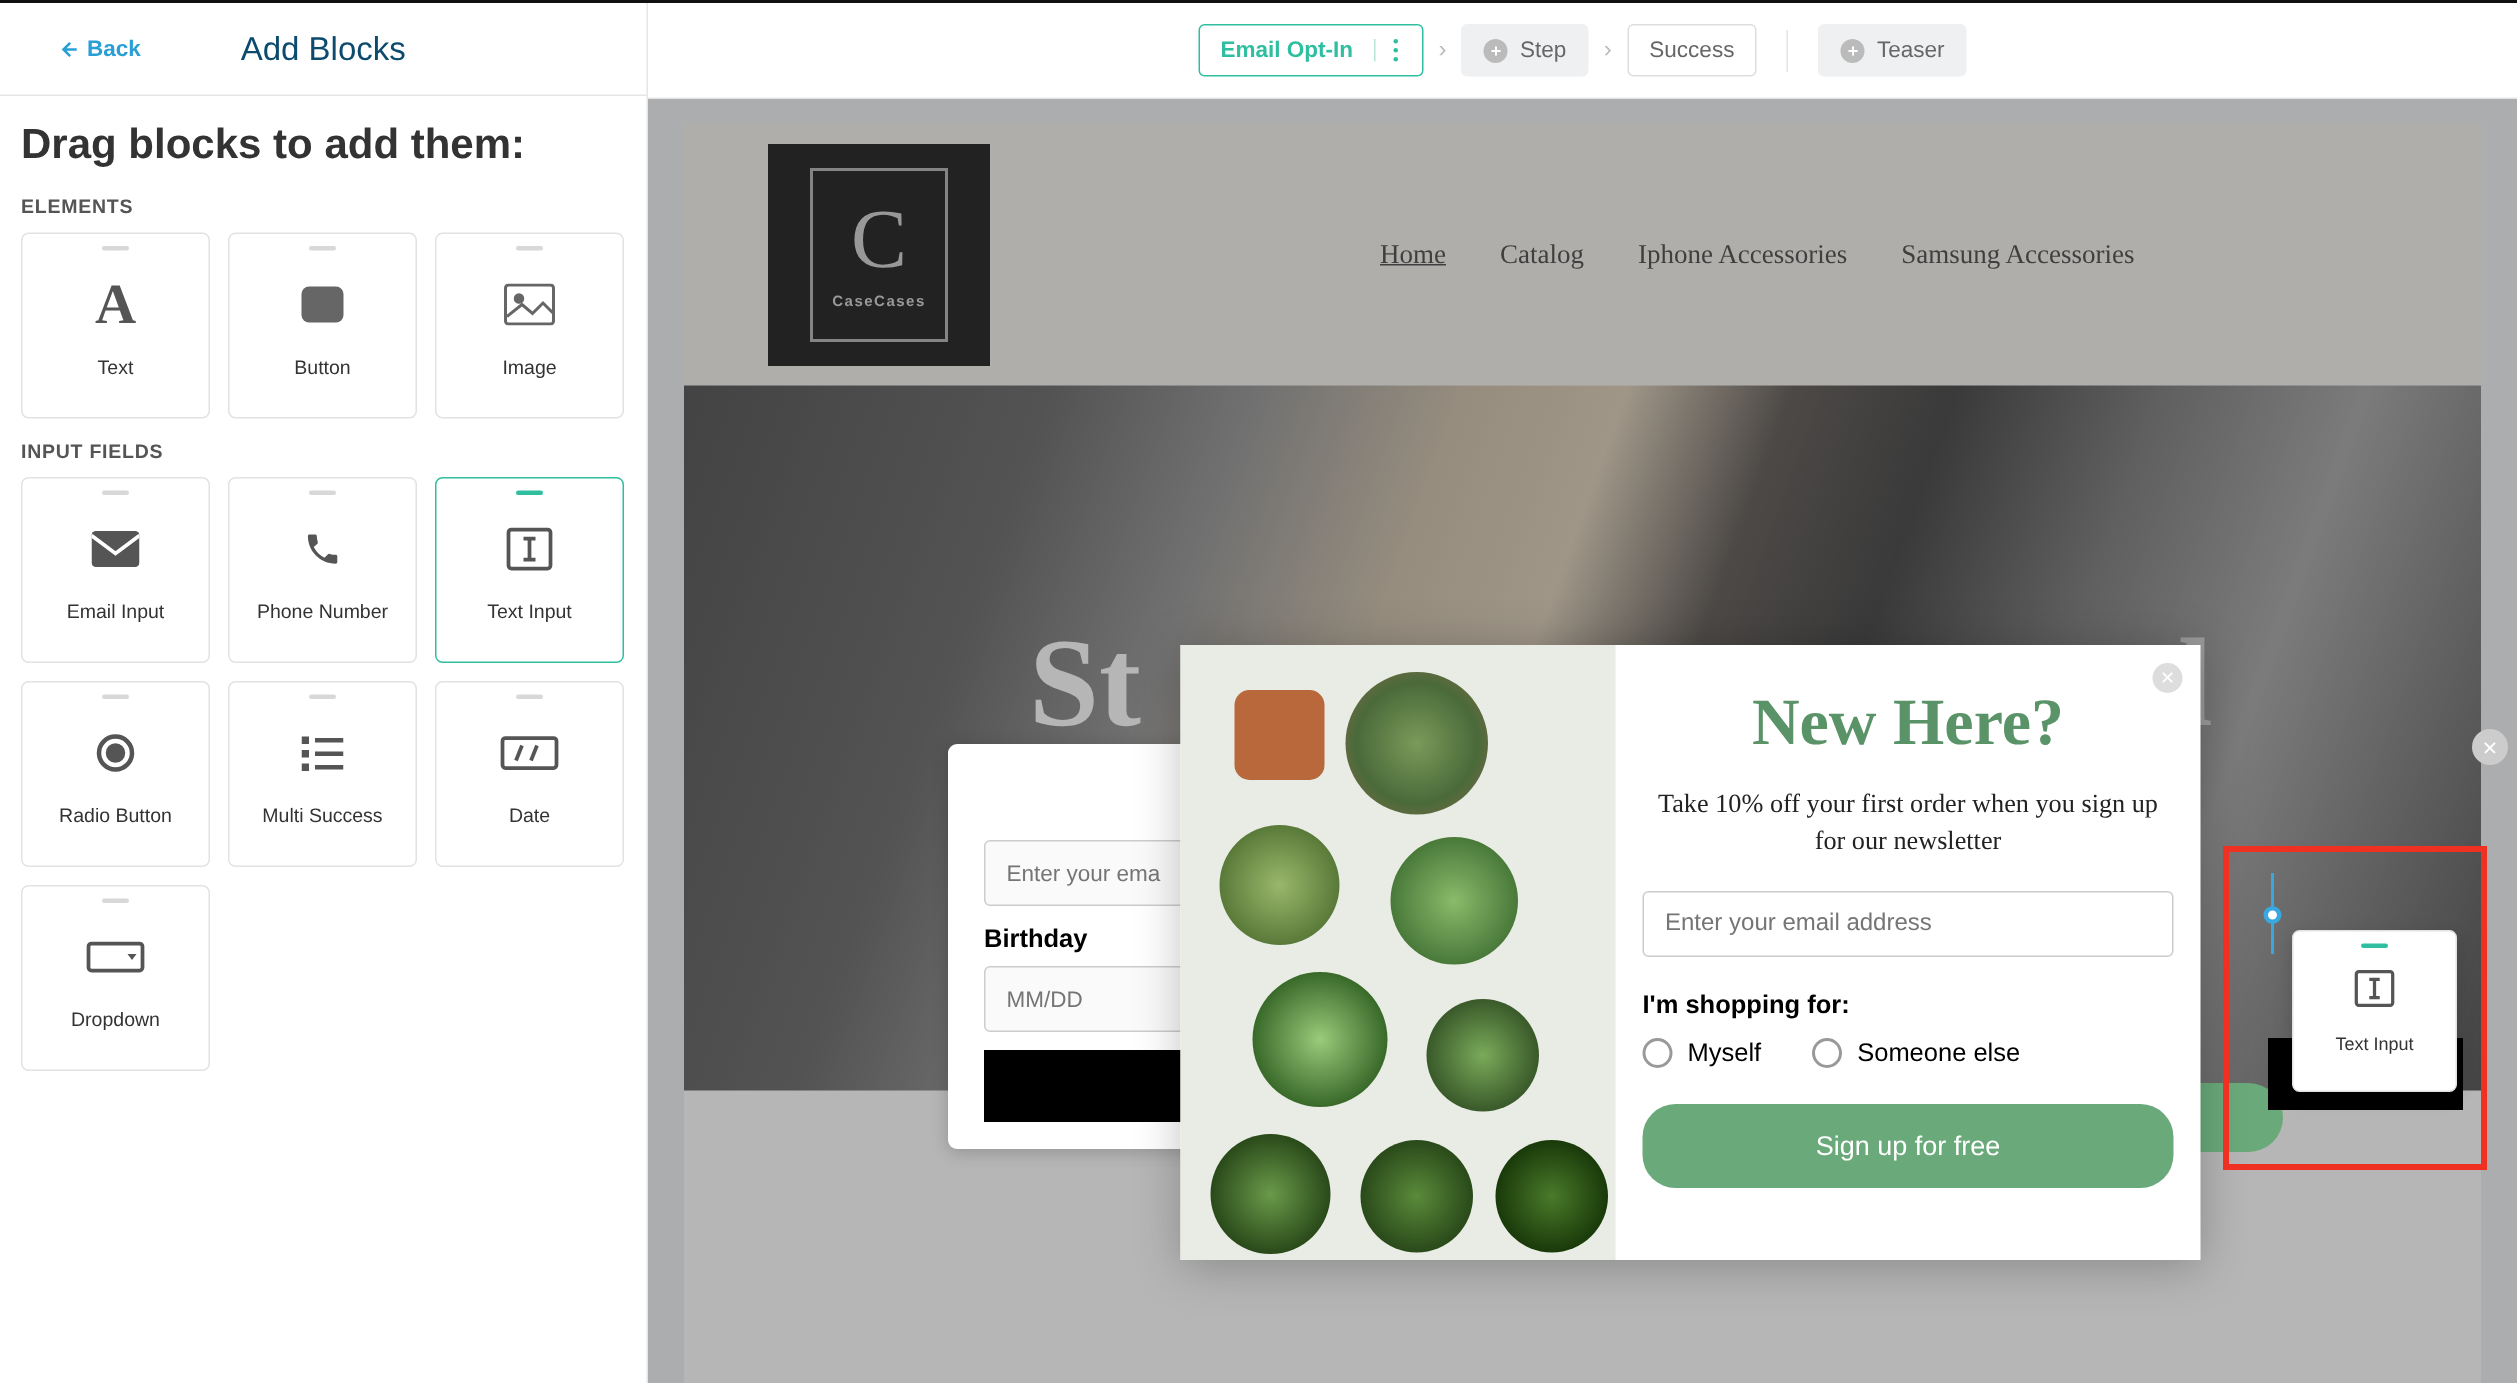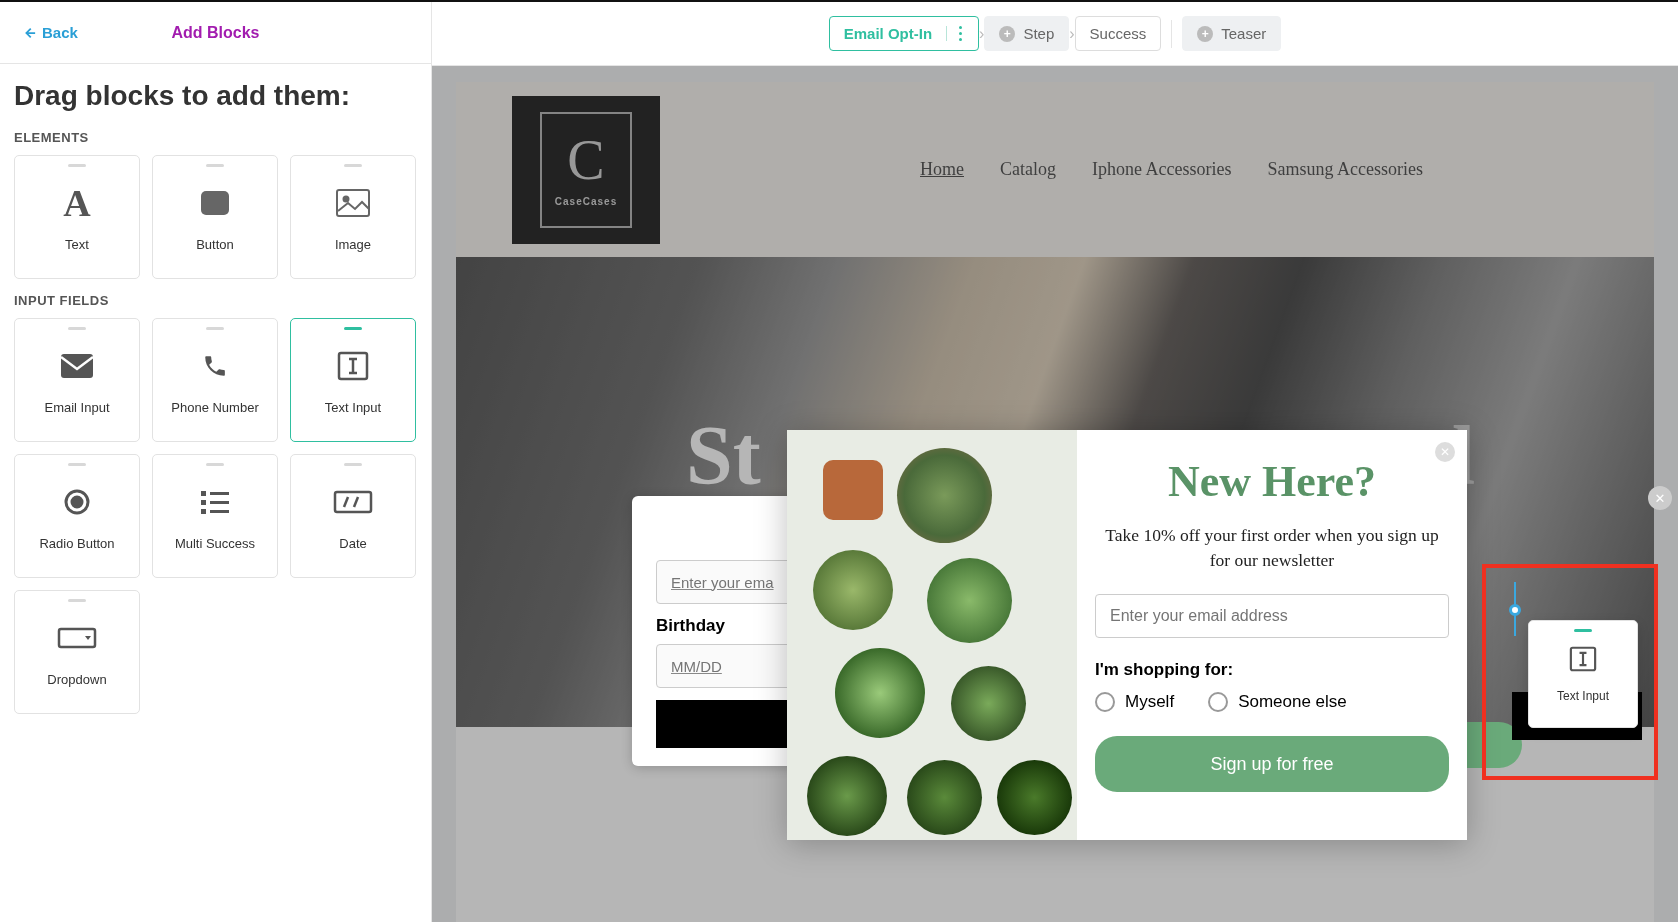--- a/index.html
+++ b/index.html
@@ -2,38 +2,38 @@
 <html><head>
 <meta charset="utf-8">
 <style>
 * { box-sizing: border-box; margin: 0; padding: 0; }
 body { font-family: -apple-system, BlinkMacSystemFont, "Segoe UI", Helvetica, Arial, sans-serif; background: #fff; width: 1678px; height: 922px; overflow: hidden; }
 
 .app { display: flex; width: 100%; height: 100%; border-top: 2px solid #111; }
 
 
 .sidebar { width: 432px; border-right: 1px solid #e5e5e5; background: #fff; display: flex; flex-direction: column; box-shadow: 2px 0 6px rgba(0,0,0,0.04); }
-.sidebar-header { height: 62px; border-bottom: 1px solid #e5e5e5; display: flex; align-items: center; position: relative; }
+.sidebar-header { height: 62px; border-bottom: 1px solid #e5e5e5; display: flex; align-items: center; position: relative; padding-left: 16px; }
 .back-link { color: #2a9fd6; font-size: 15px; font-weight: 600; display: flex; align-items: center; gap: 6px; margin-left: 22px; cursor: pointer; }
 .back-link svg { width: 14px; height: 14px; }
-.sidebar-title { position: absolute; left: 50%; transform: translateX(-50%); font-size: 16px; font-weight: 700; color: #a21caf; }
+.sidebar-title { position: absolute; left: 50%; transform: translateX(-50%); font-size: 22px; font-weight: 400; color: #0c4a6e; }
 .sidebar-body { padding: 16px 14px; }
 .drag-heading { font-size: 28px; font-weight: 700; color: #333; margin-bottom: 18px; }
 .section-label { font-size: 13px; font-weight: 700; color: #555; letter-spacing: 0.5px; margin: 10px 0 10px 0; }
 .block-grid { display: flex; flex-wrap: wrap; gap: 12px; margin-bottom: 14px; }
 .block-card { width: 126px; height: 124px; border: 1px solid #e2e2e2; border-radius: 5px; display: flex; flex-direction: column; align-items: center; justify-content: center; cursor: grab; position: relative; background: #fff; }
 .block-card.selected { border: 1px solid #2fbfa0; }
 .block-card .grip { position: absolute; top: 8px; width: 18px; height: 3px; background: #d8d8d8; border-radius: 2px; }
 .block-card.selected .grip { background: #2fbfa0; }
 .block-card .icon { font-size: 30px; color: #555; margin-bottom: 14px; display: flex; align-items: center; justify-content: center; height: 40px; }
 .block-card .label { font-size: 13px; color: #333; }
 
 
 .main { flex: 1; display: flex; flex-direction: column; background: #eef0f2; }
-.top-bar { height: 64px; background: #fff; border-bottom: 1px solid #e5e5e5; display: flex; align-items: center; justify-content: center; }
+.top-bar { height: 64px; background: #fff; border-bottom: 1px solid #e5e5e5; display: flex; align-items: center; justify-content: center; gap: 10px; }
 .crumb-chevron { color: #bbb; font-size: 16px; }
 .crumb-btn { border: 1px solid #ddd; border-radius: 4px; padding: 8px 14px; font-size: 15px; color: #666; background: #fff; display: flex; align-items: center; gap: 8px; cursor: pointer; }
 .crumb-btn.primary { border-color: #2fbfa0; color: #2fbfa0; font-weight: 600; }
 .crumb-btn .plus { width: 16px; height: 16px; border-radius: 50%; background: #bbb; color: #fff; display: inline-flex; align-items: center; justify-content: center; font-size: 12px; font-weight: bold; }
 .crumb-btn.grey { background: #eef0f2; border-color: #eef0f2; }
 .crumb-dots { width: 18px; display: flex; flex-direction: column; gap: 3px; align-items: center; margin-left: 6px; border-left: 1px solid #b8e5d9; padding-left: 10px; }
 .crumb-dots span { width: 3px; height: 3px; background: #2fbfa0; border-radius: 50%; }
 .crumb-sep { width: 1px; height: 28px; background: #e5e5e5; margin: 0 10px; }
 
 .canvas-wrap { flex: 1; padding: 16px 24px 0 24px; position: relative; overflow: hidden; }
@@ -50,21 +50,21 @@
 .nav a.active { text-decoration: underline; }
 
 .hero { height: 470px; background: linear-gradient(110deg, #3a3a3a 0%, #555 18%, #888 28%, #c8b8a0 38%, #d8c8b0 46%, #4a4440 54%, #2a2a2a 62%, #6a6a6a 72%, #9a9a9a 82%, #3a3a3a 100%); position: relative; }
 .hero-title { position: absolute; top: 150px; left: 230px; font-family: Georgia, serif; font-size: 84px; font-weight: 700; color: #fff; }
 .hero-title .faded { opacity: 0.6; }
 
 .featured { text-align: center; padding: 60px 0; font-family: Georgia, serif; letter-spacing: 6px; font-size: 23px; font-weight: 700; color: #222; }
 
 
 .behind-card { position: absolute; top: 430px; left: 200px; width: 640px; height: 270px; background: #fff; border-radius: 6px; box-shadow: 0 2px 12px rgba(0,0,0,0.2); padding: 64px 24px 24px 24px; }
-.behind-card input { width: 100%; height: 44px; border: 1px solid #ccc; border-radius: 4px; padding: 12px 14px; font-size: 15px; margin-bottom: 12px; color: #888; background: #fafafa; text-decoration: underline; }
+.behind-card input { width: 100%; height: 44px; border: 1px solid #ccc; border-radius: 4px; padding: 12px 14px; font-size: 15px; margin-bottom: 12px; color: #888; background: #fafafa; }
 .behind-card .lbl { font-size: 17px; font-weight: 600; margin-bottom: 8px; }
 .behind-card .btn-dark { width: 100%; height: 48px; background: #000; }
 
 
 .modal { position: absolute; top: 364px; left: 355px; width: 680px; height: 410px; background: #fff; display: flex; box-shadow: 0 4px 30px rgba(0,0,0,0.25); }
 .modal-img { width: 290px; background: #e8ece4; position: relative; overflow: hidden; }
 .succ { position: absolute; border-radius: 50%; }
 .modal-content { flex: 1; padding: 20px 18px 24px 18px; position: relative; }
 .modal-close { position: absolute; top: 12px; right: 12px; width: 20px; height: 20px; border-radius: 50%; background: #ddd; color: #fff; display: flex; align-items: center; justify-content: center; font-size: 12px; cursor: pointer; }
 .modal-h { font-family: Georgia, serif; font-size: 44px; font-weight: 700; color: #5a9367; text-align: center; margin-top: 6px; }

